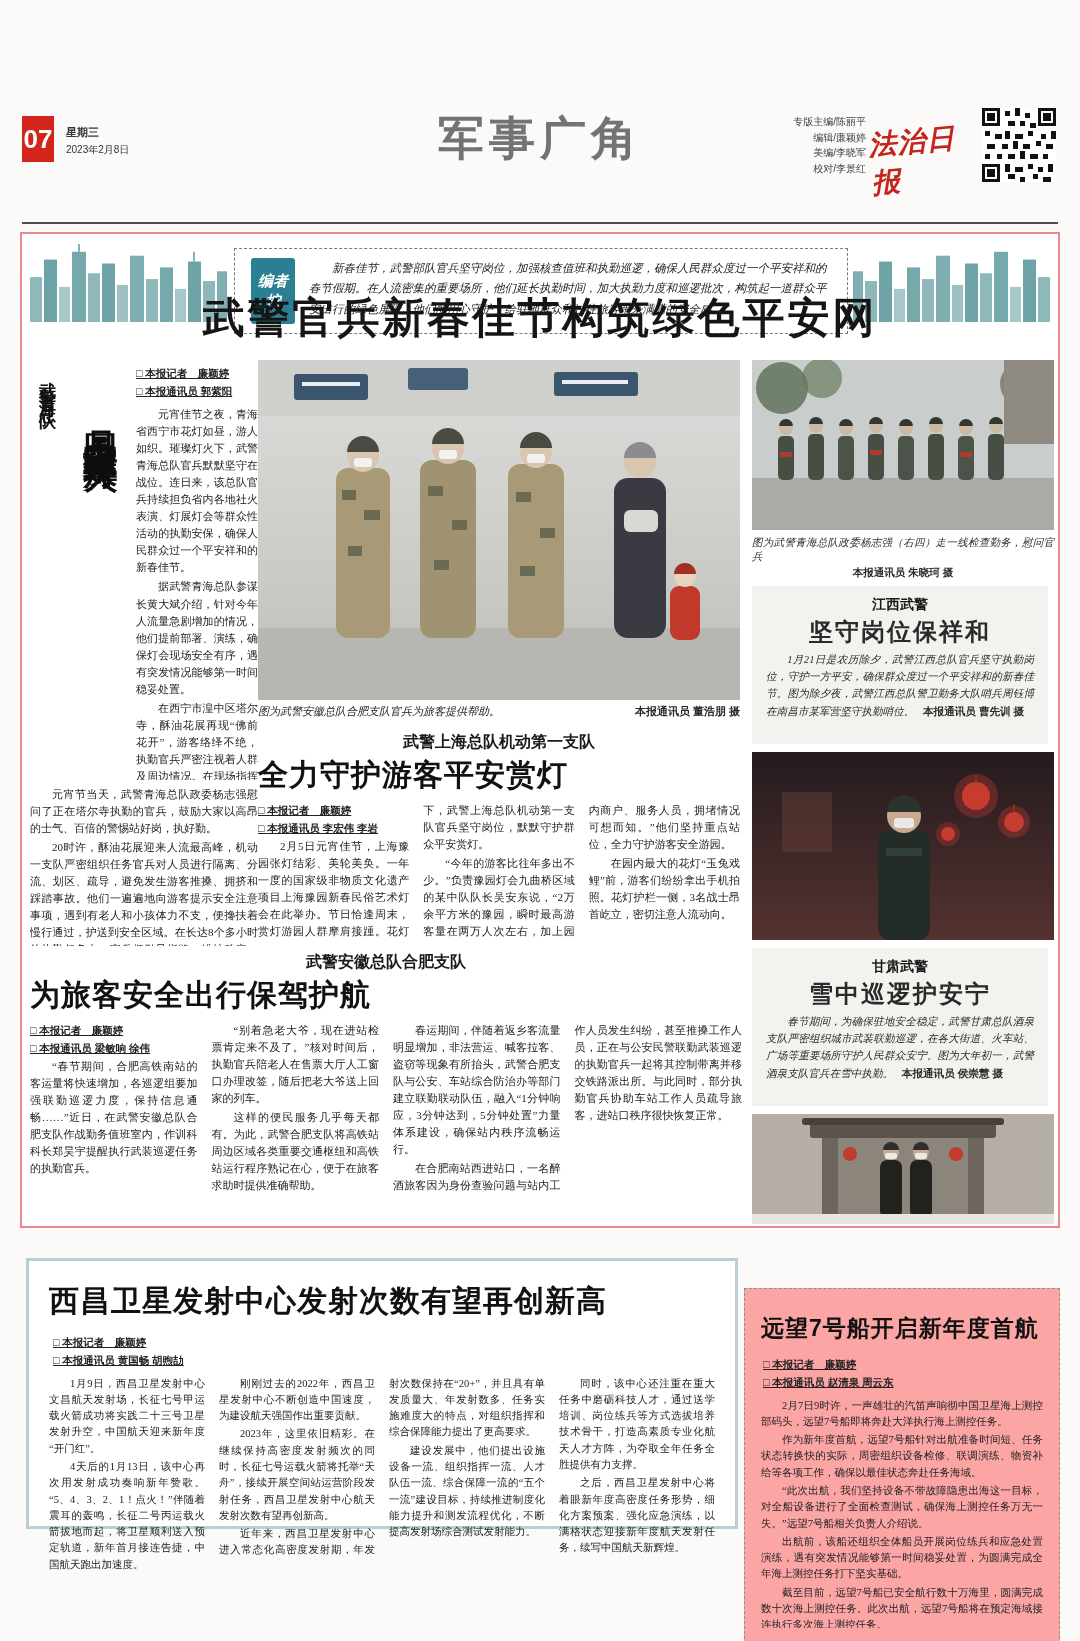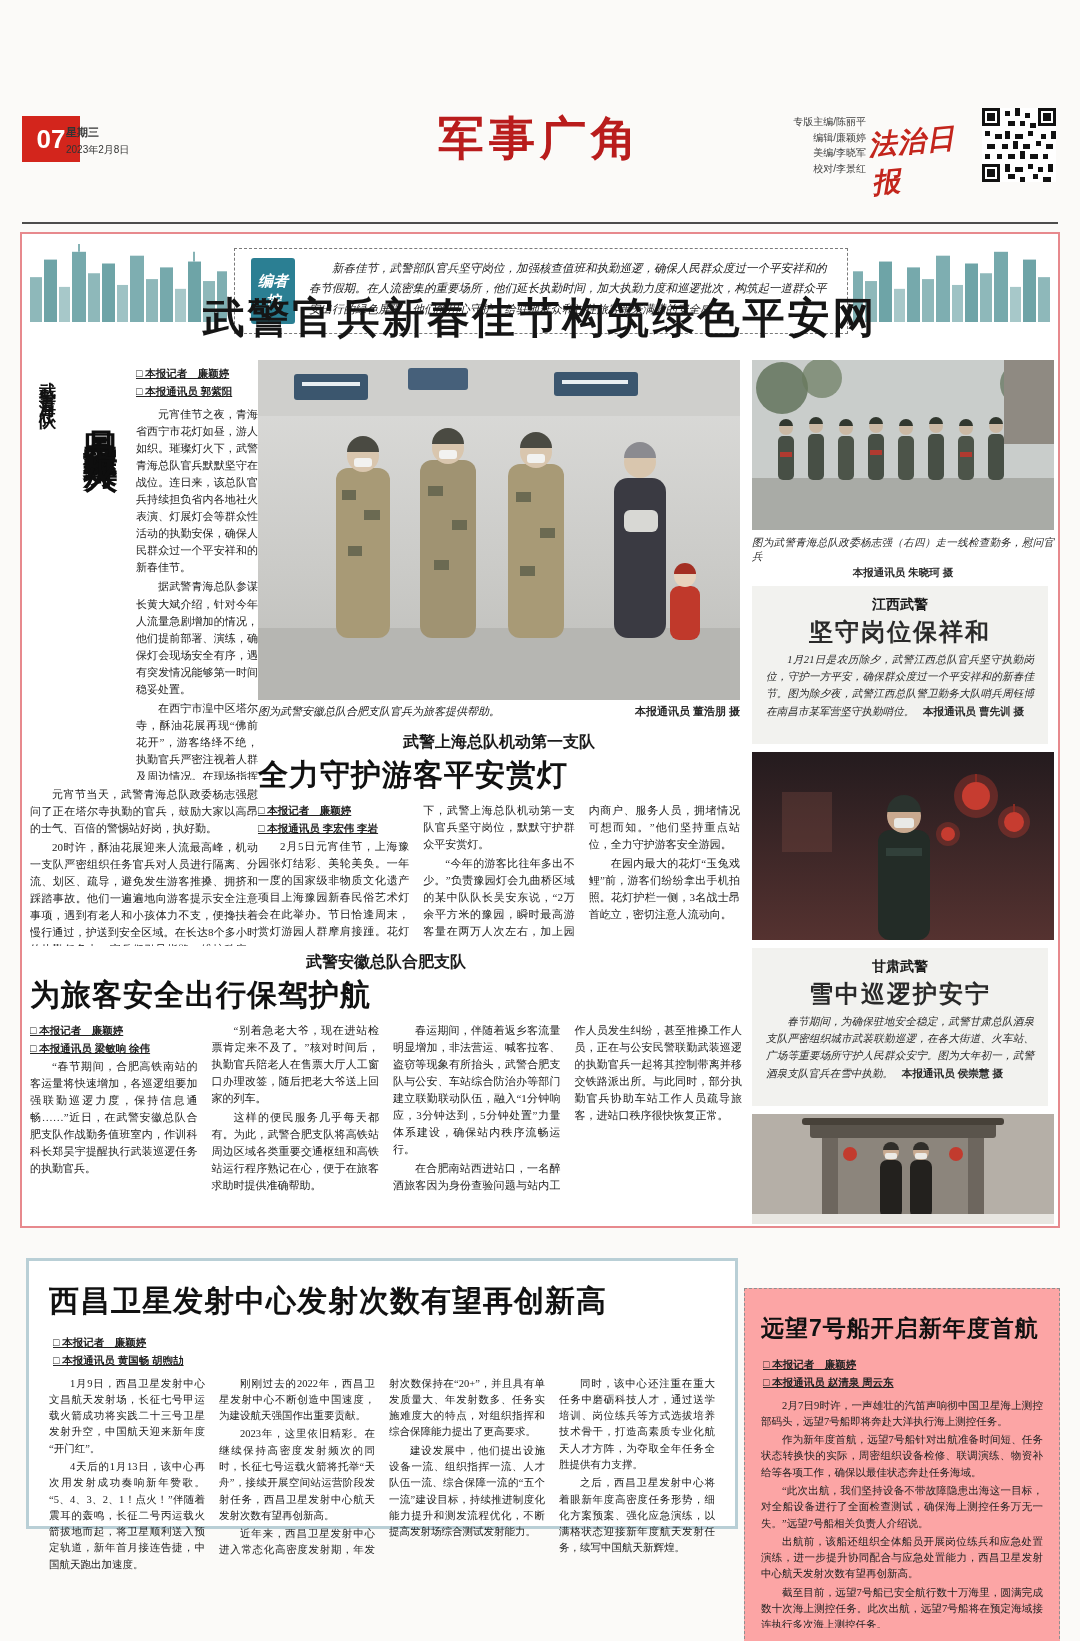--- a/index.html
+++ b/index.html
@@ -5,27 +5,27 @@
   * { margin:0; padding:0; box-sizing:border-box; }
   html,body { background:#e9e8e5; }
   .page {
     position:relative; width:1080px; height:1641px; margin:0 auto;
     background:#fbfaf8; overflow:hidden;
     font-family:"Liberation Serif","DejaVu Serif",serif; color:#2a2a2a;
   }
   .sans { font-family:"Liberation Sans","DejaVu Sans",sans-serif; }
 
   
-  .pagenum { position:absolute; left:22px; top:116px; width:58px; height:46px;
+  .pagenum { position:absolute; left:22px; top:116px; width:32px; height:46px;
     background:#d3251c; color:#fff; font-weight:bold; font-size:26px;
     display:flex; align-items:center; justify-content:center; }
   .dateblk { position:absolute; left:66px; top:124px; font-size:11px; font-weight:bold; color:#333; line-height:1.6; }
   .dateblk .d2 { font-size:10px; font-weight:normal; }
   .secTitle { position:absolute; left:0; right:0; top:108px; text-align:center;
-    font-size:46px; font-weight:bold; color:#b91c1c; letter-spacing:5px; }
+    font-size:46px; font-weight:bold; color:#737373; letter-spacing:5px; }
   .credits { position:absolute; right:214px; top:114px; text-align:right;
     font-size:10px; color:#444; line-height:1.55; }
   .masthead { position:absolute; right:100px; top:122px; width:110px;
     color:#c3251c; font-size:28px; font-weight:bold; font-style:italic;
     transform:rotate(-5deg); letter-spacing:1px; }
   .qr { position:absolute; right:24px; top:106px; width:74px; height:78px; }
   .hrule { position:absolute; left:22px; right:22px; top:222px; height:2px; background:#4d4d4d; }
 
   
   .mainbox { position:absolute; left:20px; top:232px; width:1040px; height:996px;
@@ -478,18 +478,18 @@
   <div class="ywbox">
     <div class="headline2 sans">远望7号船开启新年度首航</div>
     <div class="byline sans yw-byline">
       <div>□ 本报记者　廉颖婷</div>
       <div>□ 本报通讯员 赵清泉 周云东</div>
     </div>
     <div class="yw-body bodytxt">
       <p>2月7日9时许，一声雄壮的汽笛声响彻中国卫星海上测控部码头，远望7号船即将奔赴大洋执行海上测控任务。</p>
       <p>作为新年度首航，远望7号船针对出航准备时间短、任务状态转换快的实际，周密组织设备检修、联调演练、物资补给等各项工作，确保以最佳状态奔赴任务海域。</p>
       <p>“此次出航，我们坚持设备不带故障隐患出海这一目标，对全船设备进行了全面检查测试，确保海上测控任务万无一失。”远望7号船相关负责人介绍说。</p>
-      <p>出航前，该船还组织全体船员开展岗位练兵和应急处置演练，进一步提升协同配合与应急处置能力，西昌卫星发射中心航天发射次数有望再创新高。</p>
+      <p>出航前，该船还组织全体船员开展岗位练兵和应急处置演练，遇有突发情况能够第一时间稳妥处置，为圆满完成全年海上测控任务打下坚实基础。</p>
       <p>截至目前，远望7号船已安全航行数十万海里，圆满完成数十次海上测控任务。此次出航，远望7号船将在预定海域接连执行多次海上测控任务。</p>
     </div>
   </div>
 
 </div>
 
 </body></html>

